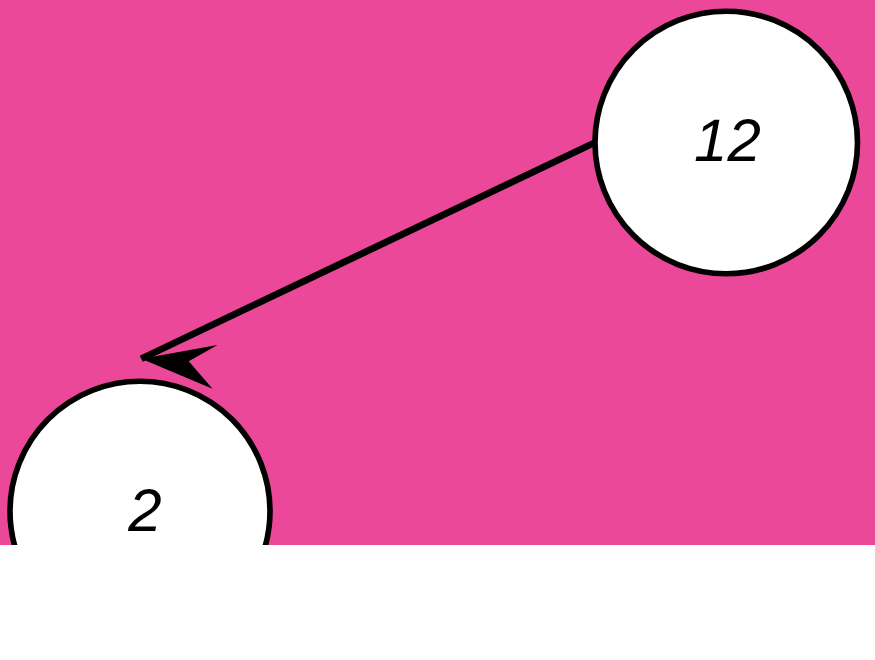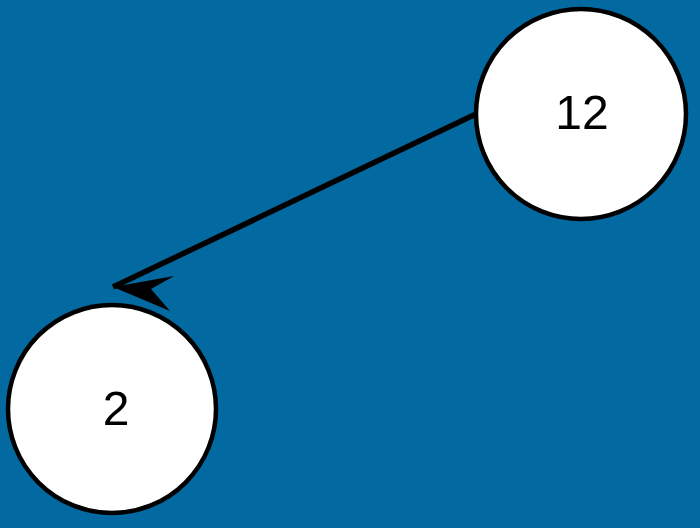--- a/index.html
+++ b/index.html
@@ -41,21 +41,21 @@
   .edge-line {
     stroke-linecap: butt;
   }
   .edge-arrowhead {
     stroke: none;
   }
 </style>
 </head>
 <body>
 
-<div id="canvas-root" style="width: 700px; height: 528px; background: #0369a1;">
+<div id="canvas-root" style="width: 700px; height: 436px; background: #ec4899; font-style: italic;">
 
   <svg id="graph-svg" viewBox="0 0 700 528" xmlns="http://www.w3.org/2000/svg" style="width: 700px; height: 528px;">
 
     <g>
       <line class="edge-line" x1="476" y1="114" x2="113" y2="287" stroke="#000000" stroke-width="5.5"></line>
       <polygon class="edge-arrowhead" points="113,287 174,276 151,289 170,311" fill="#000000"></polygon>
     </g>
 
     <g>
       <circle class="node-circle" cx="581" cy="114" r="105" fill="#ffffff" stroke="#000000" stroke-width="4.5"></circle>

